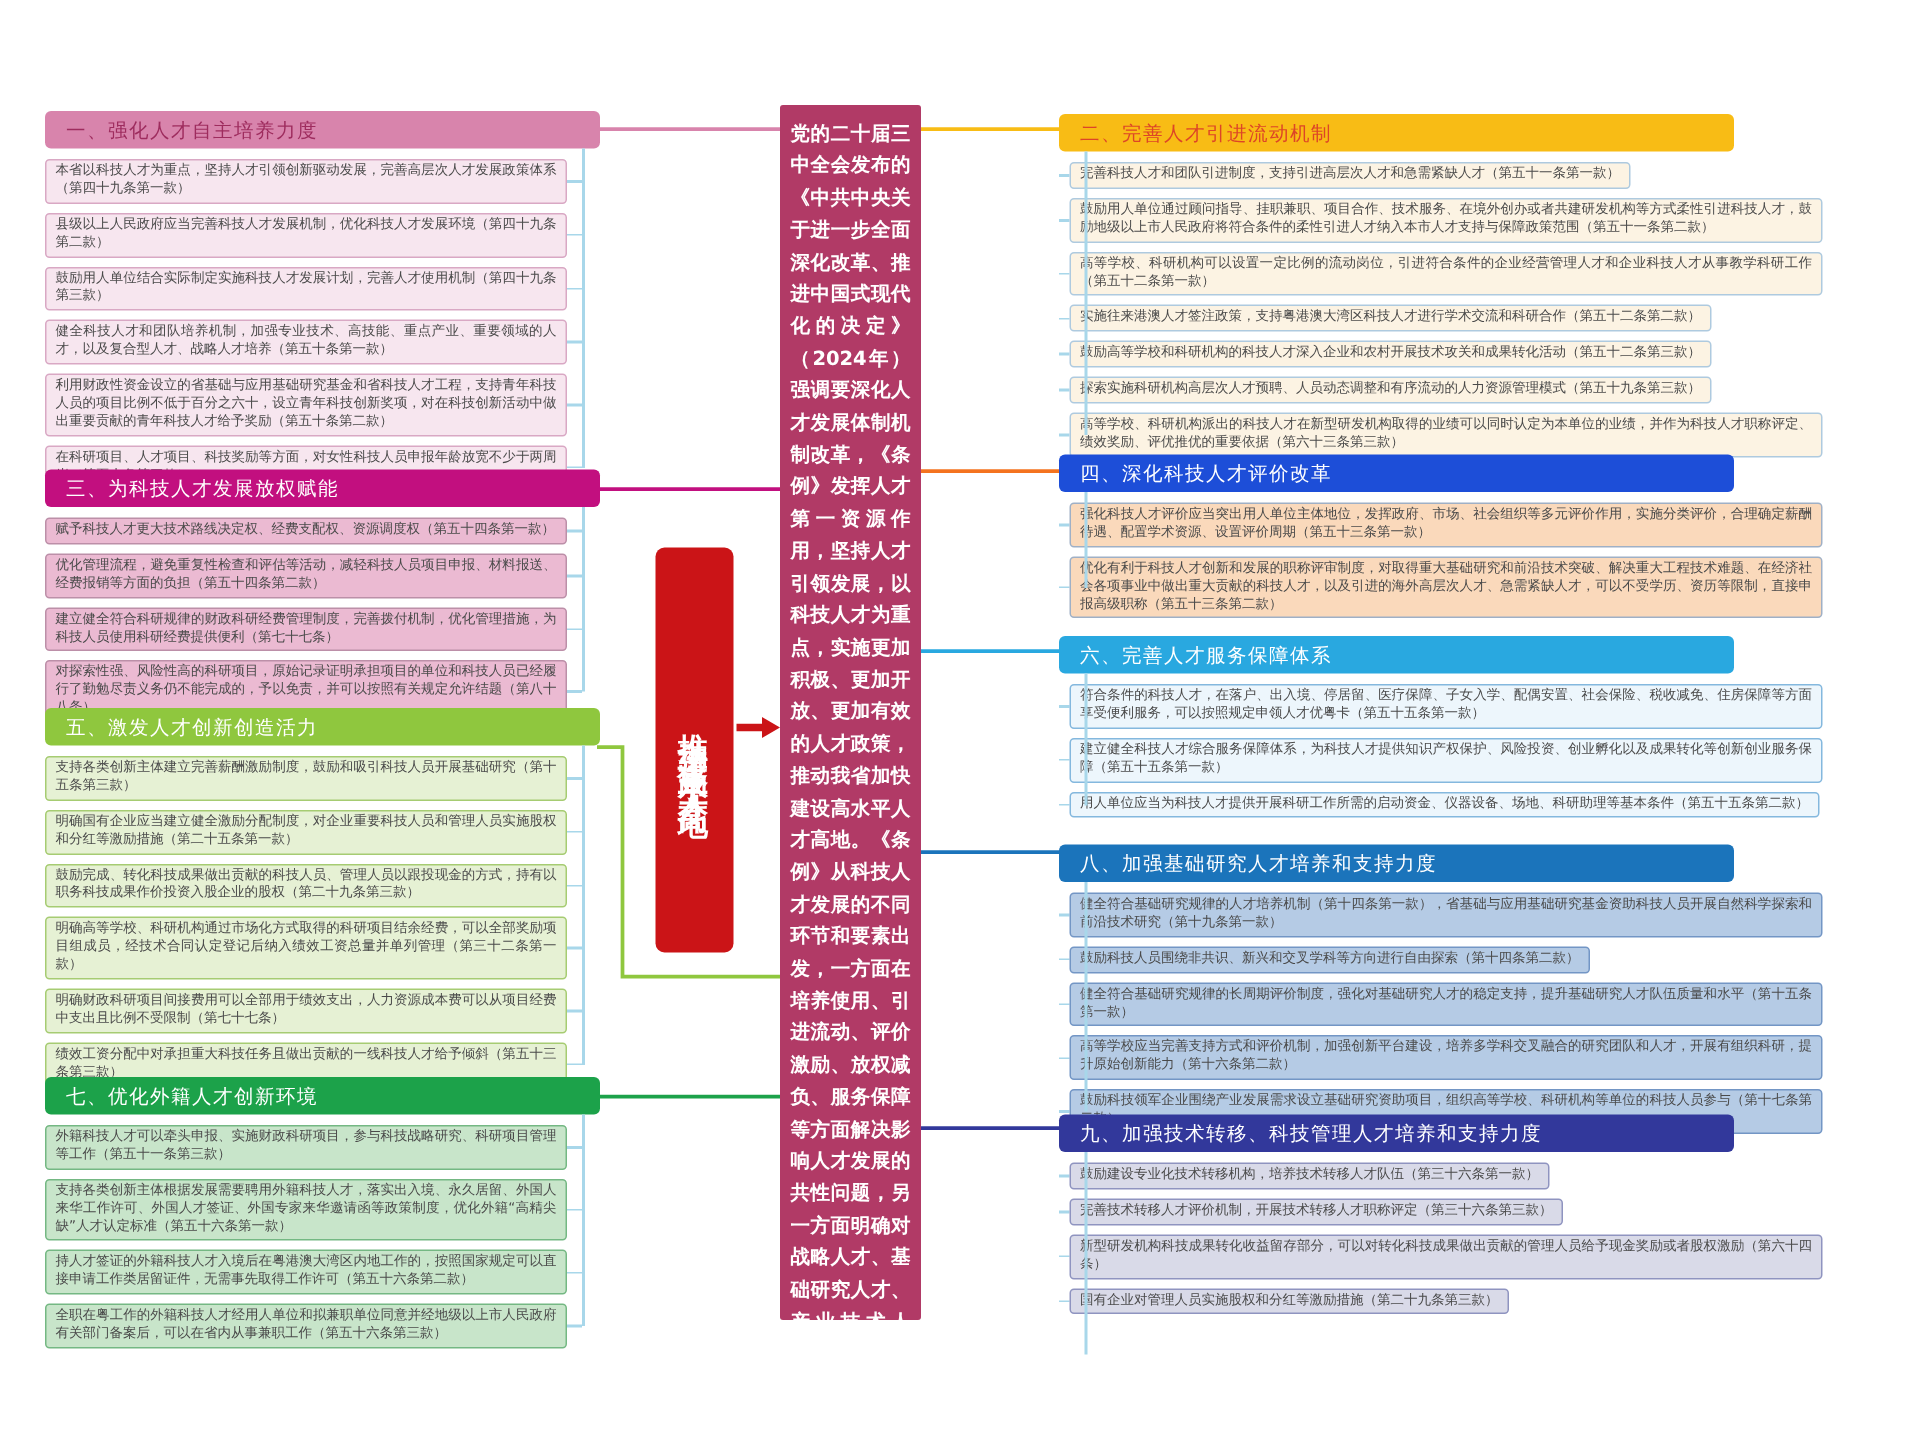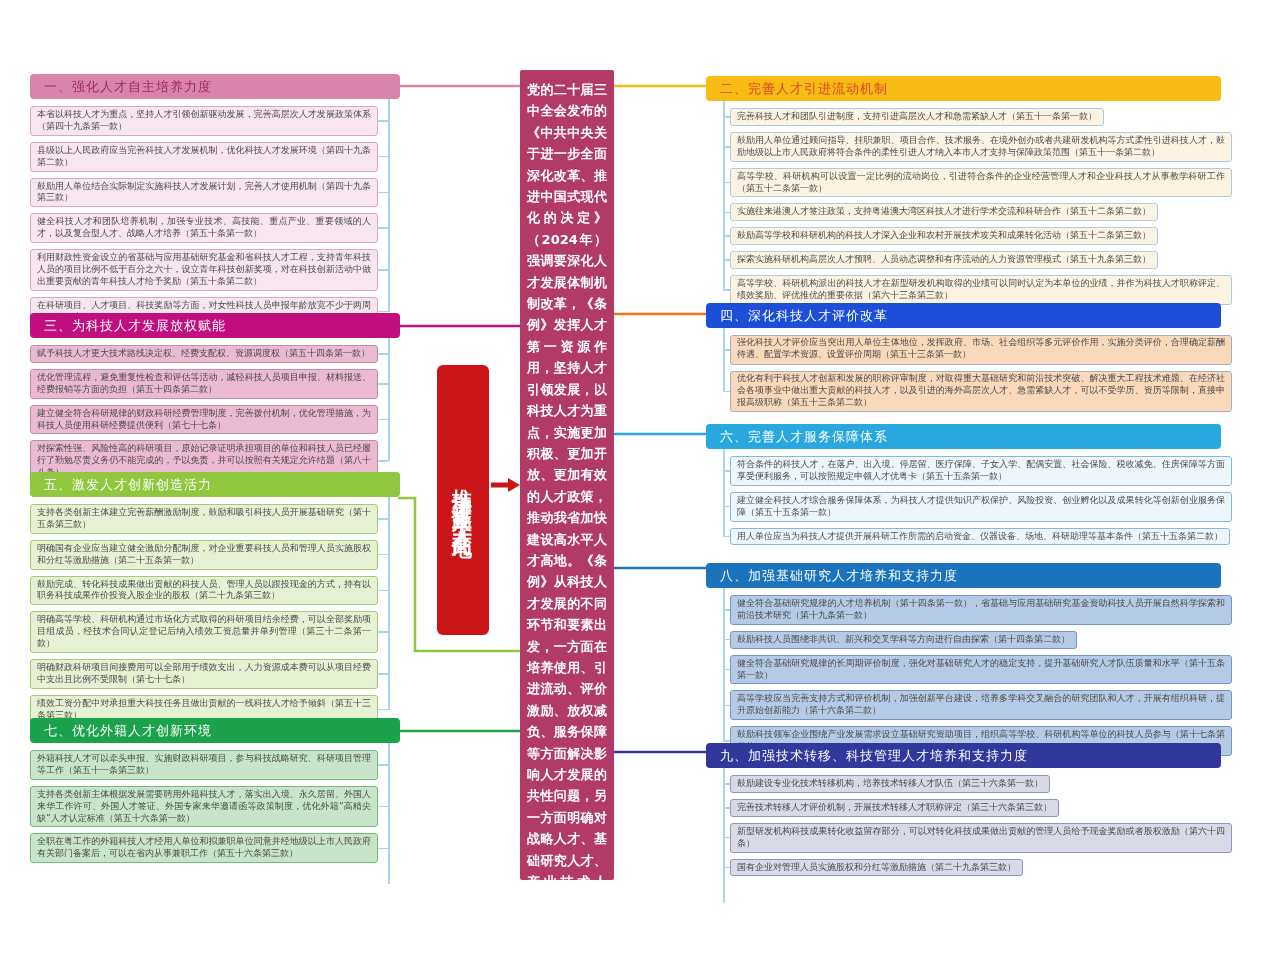--- a/index.html
+++ b/index.html
@@ -26,22 +26,22 @@
   .bracket{position:absolute;width:1.5px;background:#a8d7ea;}
   
   .left{left:30px;width:398px;}
   .left .sec-header{width:370px;}
   .left .items{width:358px;}
   .left .box{width:348px;}
   .left .stub{width:10px;}
   .left .bracket{left:358px;}
   
   .right{left:706px;width:540px;}
-  .right .sec-header{width:515px;}
-  .right .row{margin-left:17px;}
+  .right .sec-header{width:450px;}
+  .right .row{}
   .right .stub{width:7px;}
   .right .box{width:fit-content;max-width:502px;}
   .right .bracket{left:17px;}
   
   .c1 .sec-header{background:#d884ac;color:#9e2c5e;}
   .c1 .box{background:#f7e6ef;border-color:#d9a8c4;}
   .c2 .sec-header{background:#f8bc15;color:#dd4527;}
   .c2 .box{background:#fcf3e3;border-color:#aecadf;}
   .c3 .sec-header{background:#c20f7f;}
   .c3 .box{background:#ebbad2;border-color:#bc8fa8;}
@@ -186,20 +186,24 @@
   <div class="items">
       <div class="row">
         <div class="box">外籍科技人才可以牵头申报、实施财政科研项目，参与科技战略研究、科研项目管理等工作（第五十一条第三款）</div>
         <div class="stub"></div>
       </div>
       <div class="row">
         <div class="box">支持各类创新主体根据发展需要聘用外籍科技人才，落实出入境、永久居留、外国人来华工作许可、外国人才签证、外国专家来华邀请函等政策制度，优化外籍“高精尖缺”人才认定标准（第五十六条第一款）</div>
         <div class="stub"></div>
       </div>
       <div class="row">
+        <div class="box">持人才签证的外籍科技人才入境后在粤港澳大湾区内地工作的，按照国家规定可以直接申请工作类居留证件，无需事先取得工作许可（第五十六条第二款）</div>
+        <div class="stub"></div>
+      </div>
+      <div class="row">
         <div class="box">全职在粤工作的外籍科技人才经用人单位和拟兼职单位同意并经地级以上市人民政府有关部门备案后，可以在省内从事兼职工作（第五十六条第三款）</div>
         <div class="stub"></div>
       </div>
     </div>
   <div class="bracket" style="top: 25px; height: 141px;"></div>
 </div>
 
 <div class="section right c2" style="top:76px">
   <div class="sec-header">二、完善人才引进流动机制</div>
   <div class="items">

